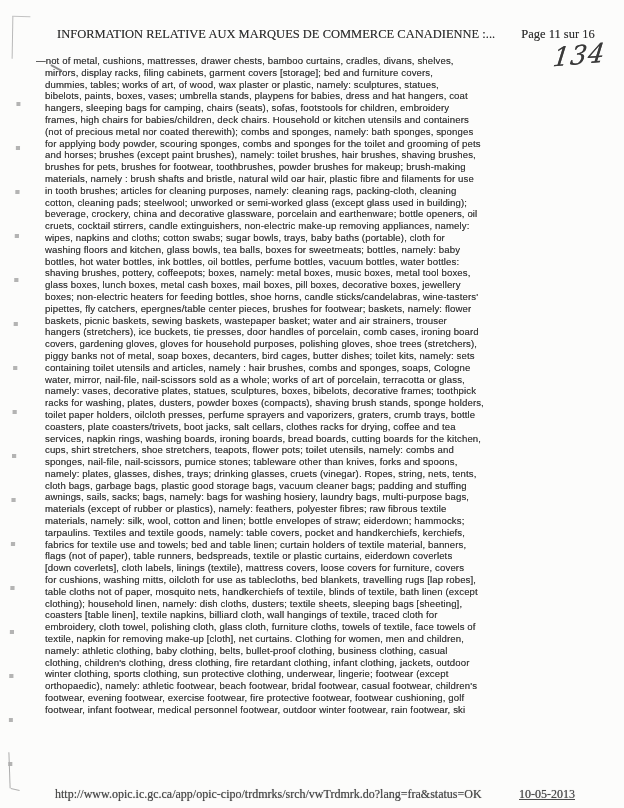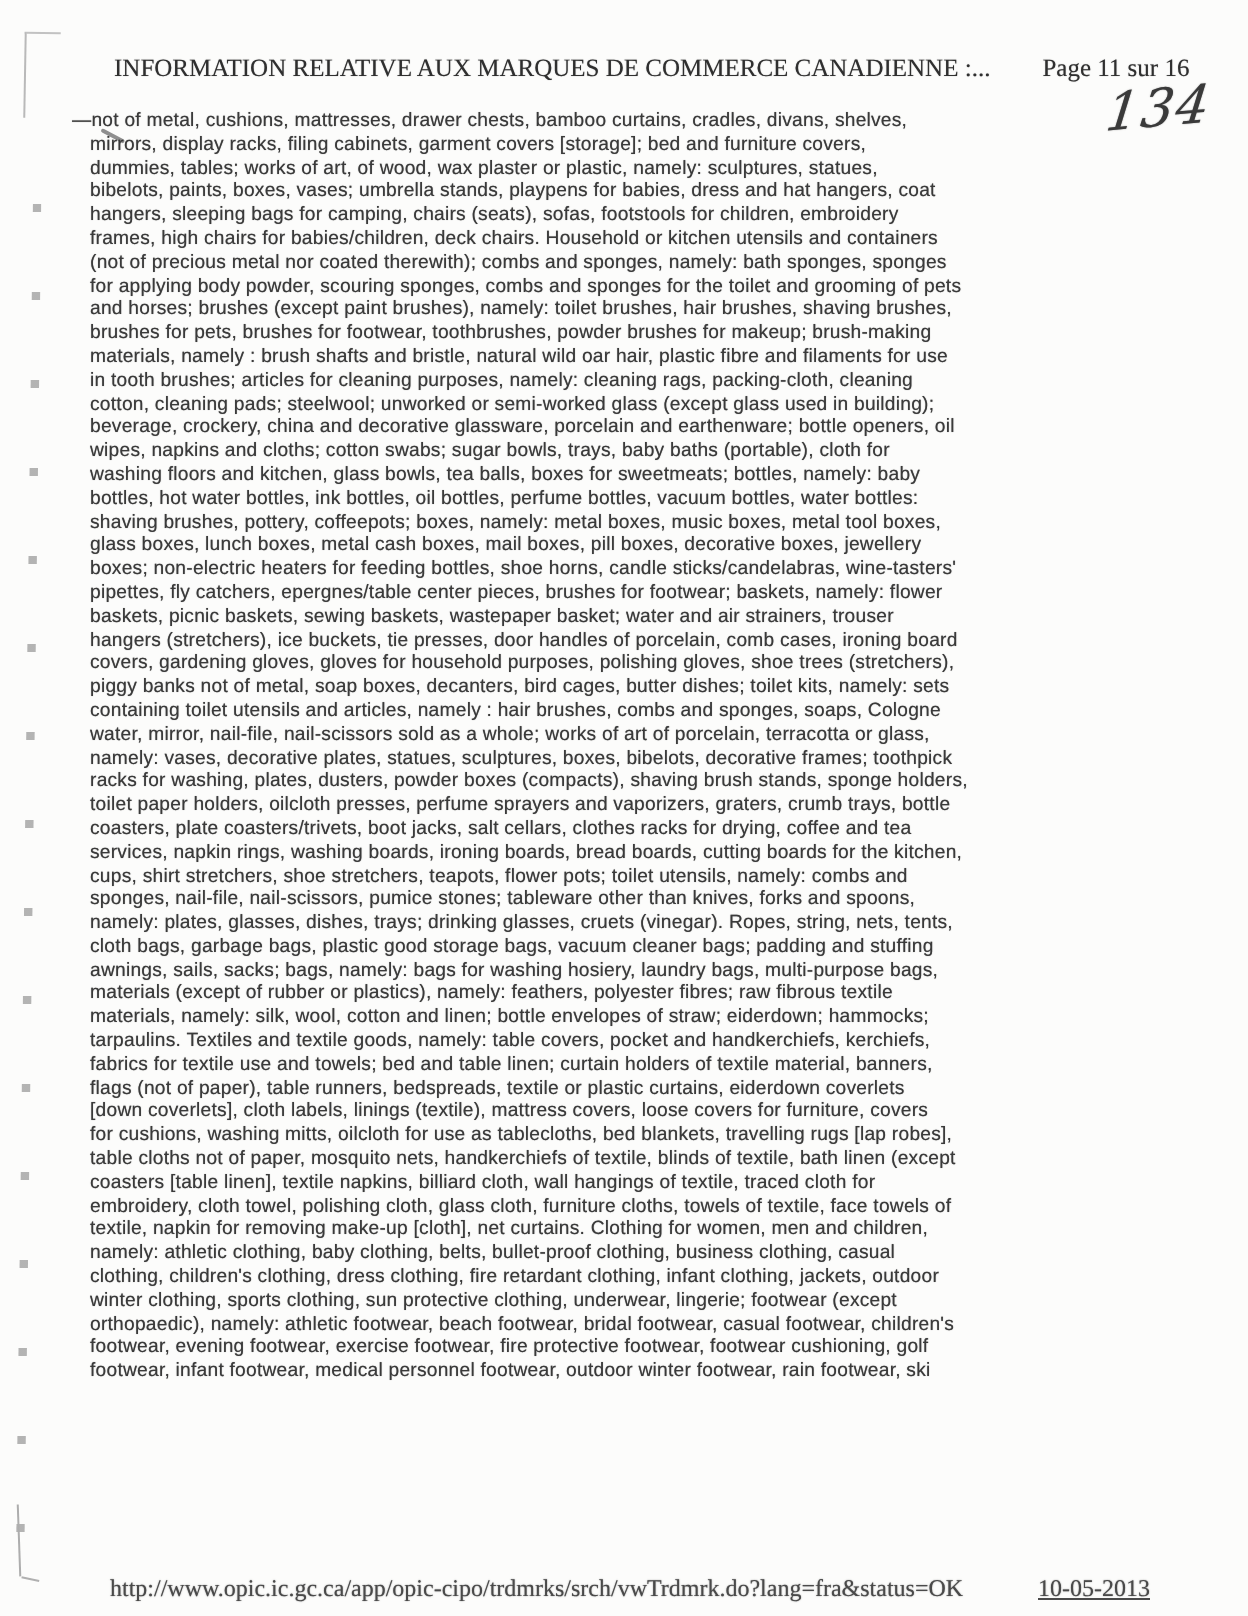--- a/index.html
+++ b/index.html
@@ -133,20 +133,21 @@
       <div class="line">hangers, sleeping bags for camping, chairs (seats), sofas, footstools for children, embroidery</div>
       <div class="line">frames, high chairs for babies/children, deck chairs. Household or kitchen utensils and containers</div>
       <div class="line">(not of precious metal nor coated therewith); combs and sponges, namely: bath sponges, sponges</div>
       <div class="line">for applying body powder, scouring sponges, combs and sponges for the toilet and grooming of pets</div>
       <div class="line">and horses; brushes (except paint brushes), namely: toilet brushes, hair brushes, shaving brushes,</div>
       <div class="line">brushes for pets, brushes for footwear, toothbrushes, powder brushes for makeup; brush-making</div>
       <div class="line">materials, namely : brush shafts and bristle, natural wild oar hair, plastic fibre and filaments for use</div>
       <div class="line">in tooth brushes; articles for cleaning purposes, namely: cleaning rags, packing-cloth, cleaning</div>
       <div class="line">cotton, cleaning pads; steelwool; unworked or semi-worked glass (except glass used in building);</div>
       <div class="line">beverage, crockery, china and decorative glassware, porcelain and earthenware; bottle openers, oil</div>
+      <div class="line">cruets, cocktail stirrers, candle extinguishers, non-electric make-up removing appliances, namely:</div>
       <div class="line">wipes, napkins and cloths; cotton swabs; sugar bowls, trays, baby baths (portable), cloth for</div>
       <div class="line">washing floors and kitchen, glass bowls, tea balls, boxes for sweetmeats; bottles, namely: baby</div>
       <div class="line">bottles, hot water bottles, ink bottles, oil bottles, perfume bottles, vacuum bottles, water bottles:</div>
       <div class="line">shaving brushes, pottery, coffeepots; boxes, namely: metal boxes, music boxes, metal tool boxes,</div>
       <div class="line">glass boxes, lunch boxes, metal cash boxes, mail boxes, pill boxes, decorative boxes, jewellery</div>
       <div class="line">boxes; non-electric heaters for feeding bottles, shoe horns, candle sticks/candelabras, wine-tasters'</div>
       <div class="line">pipettes, fly catchers, epergnes/table center pieces, brushes for footwear; baskets, namely: flower</div>
       <div class="line">baskets, picnic baskets, sewing baskets, wastepaper basket; water and air strainers, trouser</div>
       <div class="line">hangers (stretchers), ice buckets, tie presses, door handles of porcelain, comb cases, ironing board</div>
       <div class="line">covers, gardening gloves, gloves for household purposes, polishing gloves, shoe trees (stretchers),</div>
@@ -164,20 +165,21 @@
       <div class="line">cloth bags, garbage bags, plastic good storage bags, vacuum cleaner bags; padding and stuffing</div>
       <div class="line">awnings, sails, sacks; bags, namely: bags for washing hosiery, laundry bags, multi-purpose bags,</div>
       <div class="line">materials (except of rubber or plastics), namely: feathers, polyester fibres; raw fibrous textile</div>
       <div class="line">materials, namely: silk, wool, cotton and linen; bottle envelopes of straw; eiderdown; hammocks;</div>
       <div class="line">tarpaulins. Textiles and textile goods, namely: table covers, pocket and handkerchiefs, kerchiefs,</div>
       <div class="line">fabrics for textile use and towels; bed and table linen; curtain holders of textile material, banners,</div>
       <div class="line">flags (not of paper), table runners, bedspreads, textile or plastic curtains, eiderdown coverlets</div>
       <div class="line">[down coverlets], cloth labels, linings (textile), mattress covers, loose covers for furniture, covers</div>
       <div class="line">for cushions, washing mitts, oilcloth for use as tablecloths, bed blankets, travelling rugs [lap robes],</div>
       <div class="line">table cloths not of paper, mosquito nets, handkerchiefs of textile, blinds of textile, bath linen (except</div>
+      <div class="line">clothing); household linen, namely: dish cloths, dusters; textile sheets, sleeping bags [sheeting],</div>
       <div class="line">coasters [table linen], textile napkins, billiard cloth, wall hangings of textile, traced cloth for</div>
       <div class="line">embroidery, cloth towel, polishing cloth, glass cloth, furniture cloths, towels of textile, face towels of</div>
       <div class="line">textile, napkin for removing make-up [cloth], net curtains. Clothing for women, men and children,</div>
       <div class="line">namely: athletic clothing, baby clothing, belts, bullet-proof clothing, business clothing, casual</div>
       <div class="line">clothing, children's clothing, dress clothing, fire retardant clothing, infant clothing, jackets, outdoor</div>
       <div class="line">winter clothing, sports clothing, sun protective clothing, underwear, lingerie; footwear (except</div>
       <div class="line">orthopaedic), namely: athletic footwear, beach footwear, bridal footwear, casual footwear, children's</div>
       <div class="line">footwear, evening footwear, exercise footwear, fire protective footwear, footwear cushioning, golf</div>
       <div class="line">footwear, infant footwear, medical personnel footwear, outdoor winter footwear, rain footwear, ski</div>
     </div>

